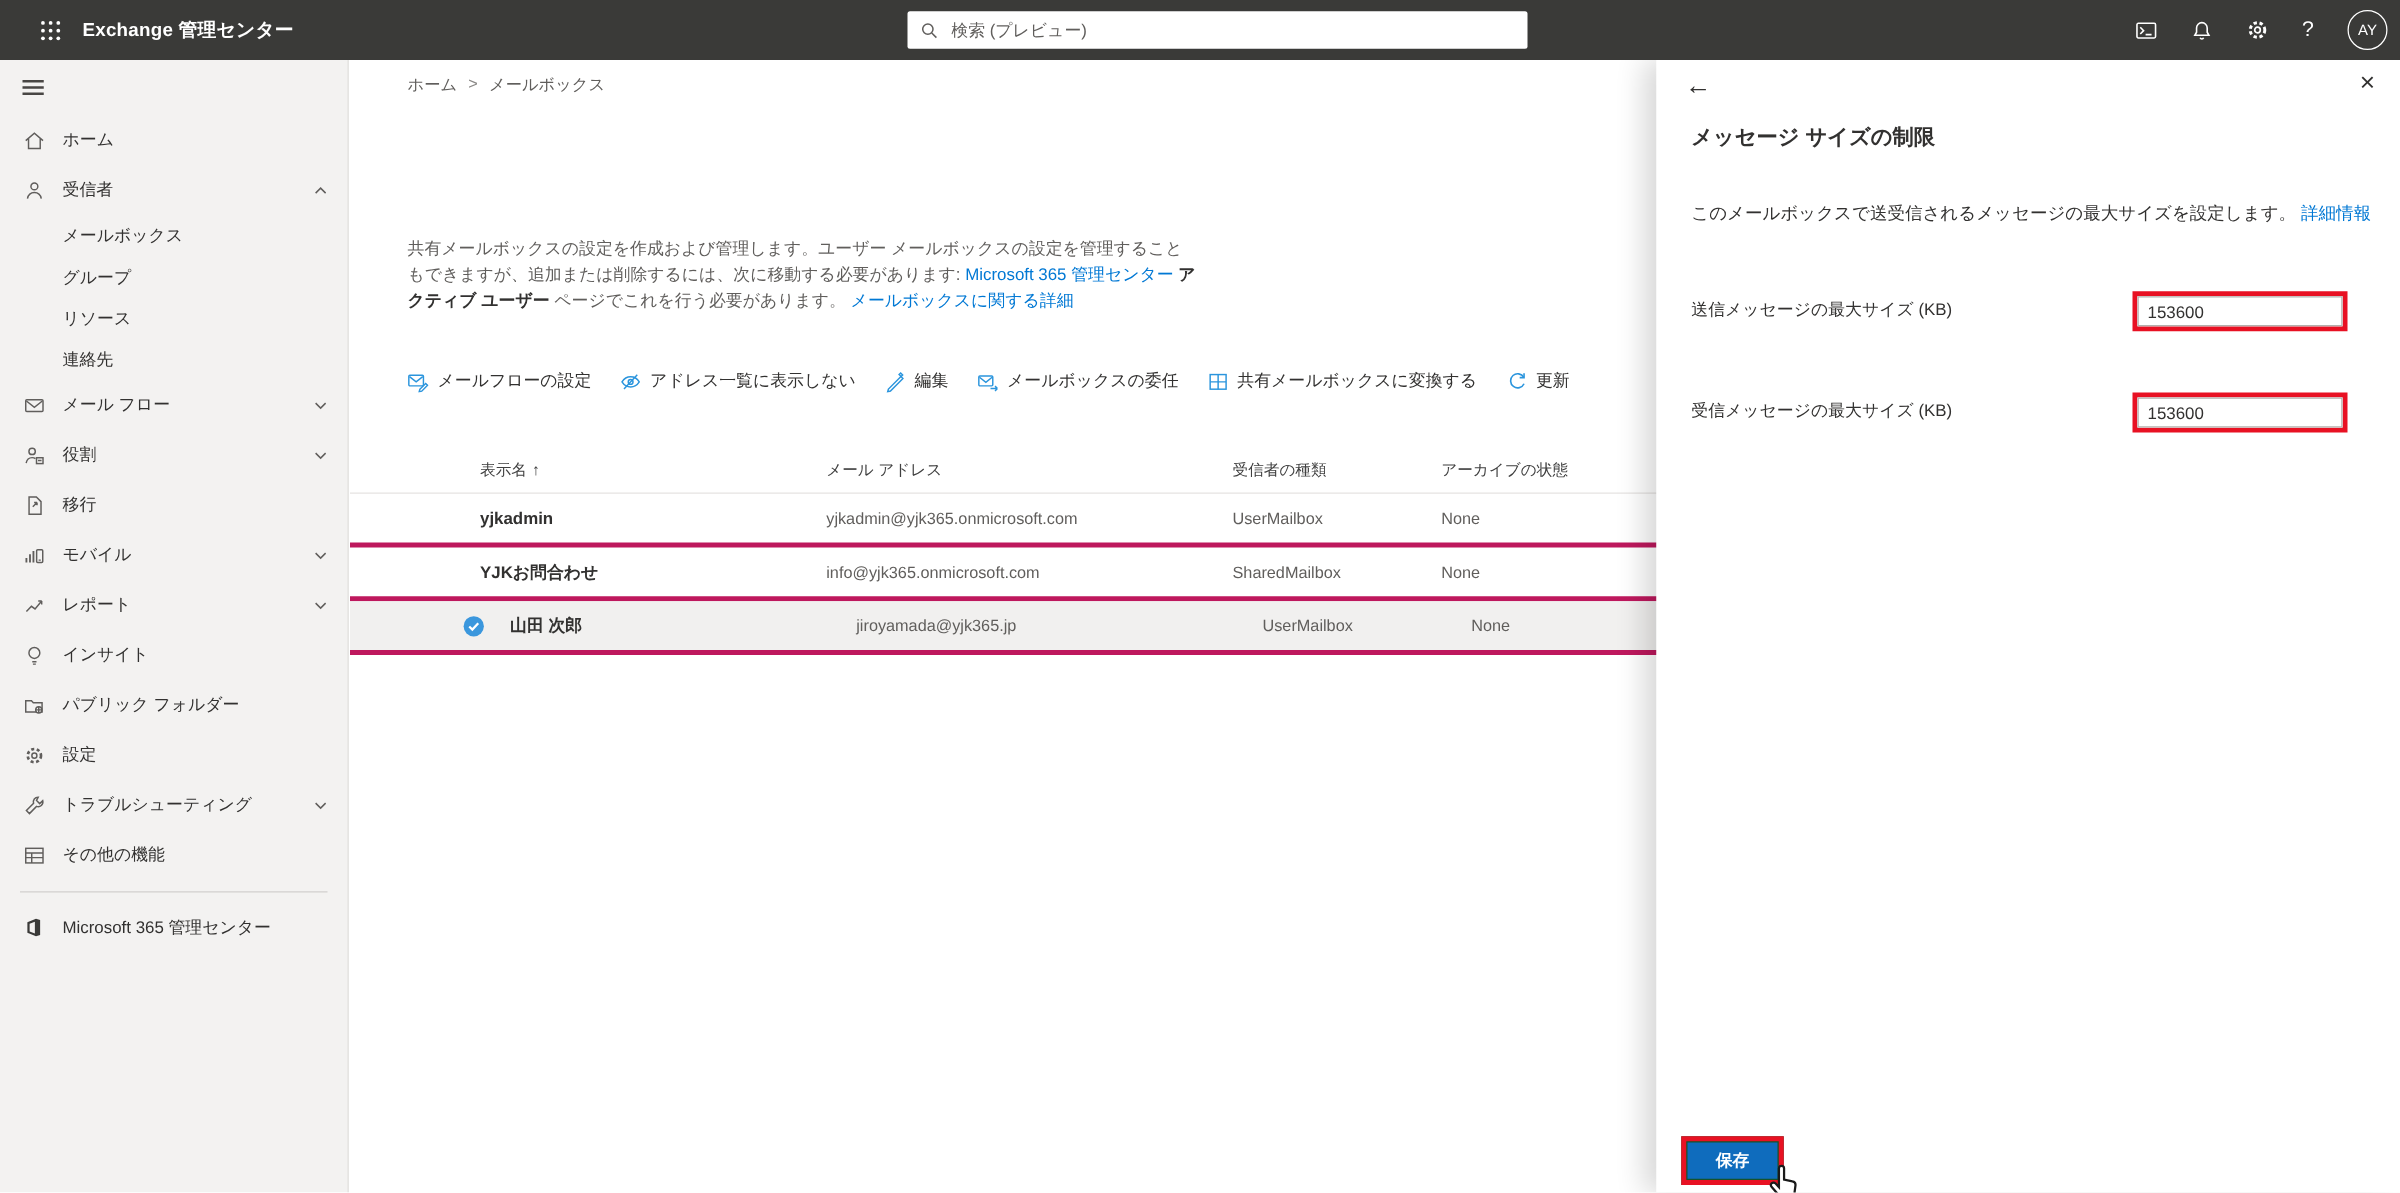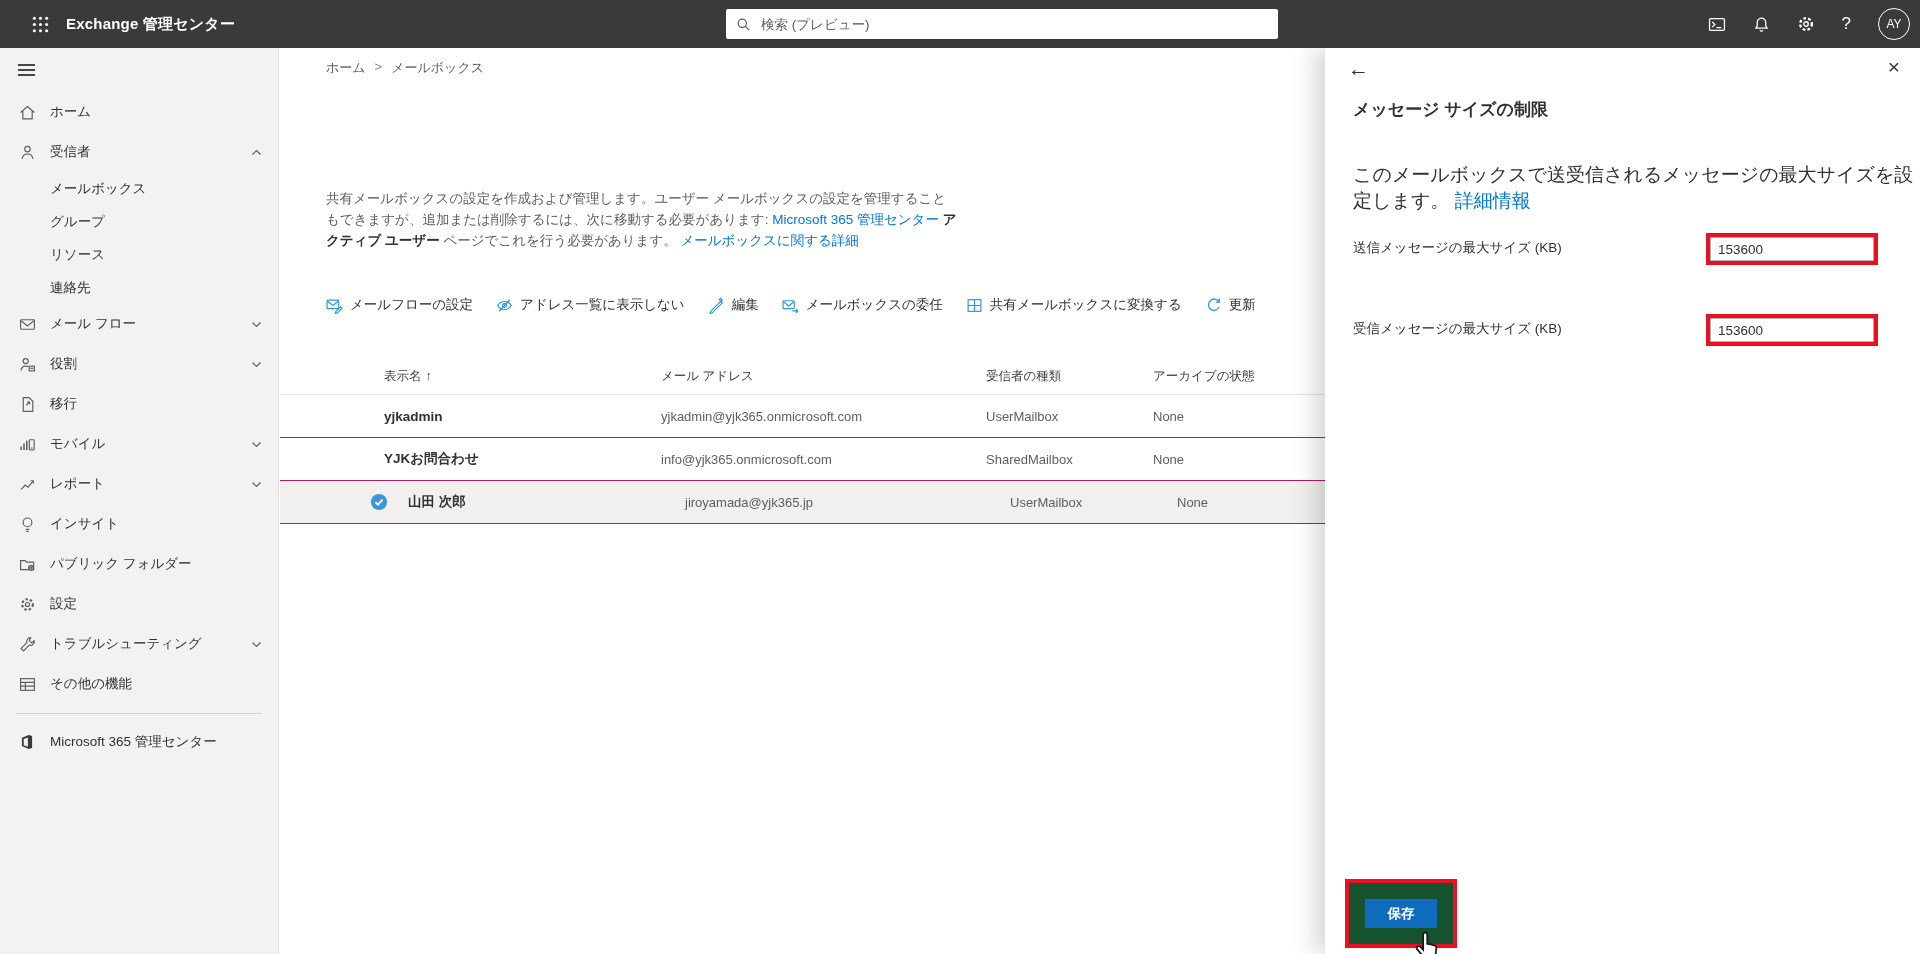--- a/index.html
+++ b/index.html
@@ -8,21 +8,21 @@
     width:1920px; height:954px; position:relative; overflow:hidden;
     font-family:"Liberation Sans","DejaVu Sans",sans-serif;
     background:#ffffff; color:#323130; font-size:13.5px;
   }
   svg { display:block; }
 
   
   .topbar { position:absolute; top:0; left:0; right:0; height:48px; background:#3a3a38; z-index:40; display:flex; align-items:center;padding-left:16px; }
   .waffle-btn { width:48px; height:48px; display:flex; align-items:center; justify-content:center; cursor:pointer; }
   .app-title { color:#fff; font-size:15px; font-weight:700; letter-spacing:.2px; margin-left:2px; }
-  .searchbox { position:absolute; left:726px; top:9px; width:552px; height:30px; background:#fff; border-radius:2px; display:flex; align-items:center; gap:8px; padding:0 10px; }
+  .searchbox { position:absolute; left:726px; top:9px; width:496px; height:30px; background:#fff; border-radius:2px; display:flex; align-items:center; gap:8px; padding:0 10px; }
   .searchbox input { border:none; outline:none; flex:1; font-size:13.5px; color:#323130; font-family:inherit; background:transparent; }
   .searchbox input::placeholder { color:#605e5c; }
   .top-icons { position:absolute; right:10px; top:0; height:48px; display:flex; align-items:center; gap:27px; }
   .top-icon-btn { cursor:pointer; display:flex; align-items:center; justify-content:center; }
   .help-glyph { color:#fff; font-size:17px; }
   .avatar { width:32px; height:32px; border-radius:50%; border:1px solid #fff; color:#fff; display:flex; align-items:center; justify-content:center; font-size:12px; cursor:pointer; }
 
   
   .sidebar { position:absolute; top:48px; left:0; width:279px; bottom:0; background:#f3f2f1; border-right:1px solid #e1dfdd; z-index:5; }
   .hamburger { height:44px; display:flex; align-items:center; padding-left:18px; cursor:pointer; }
@@ -40,39 +40,39 @@
   .breadcrumb .sep { color:#8a8886; }
   .page-title { position:absolute; left:46px; top:70px; font-size:26px; font-weight:600; color:#323130; }
   .page-desc { position:absolute; left:46px; top:126px; width:632px; font-size:13.5px; line-height:21px; color:#605e5c; }
   .page-desc a, .link { color:#0078d4; text-decoration:none; cursor:pointer; }
   .page-desc b { color:#323130; }
   .toolbar { position:absolute; left:46px; top:248px; display:flex; align-items:center; gap:23px; color:#323130; }
   .tool { display:flex; align-items:center; gap:7px; cursor:pointer; }
   .tool .ticon { color:#2b95dd; display:flex; }
 
   .table { position:absolute; left:0; right:0; top:311px; }
-  .trow { display:grid; grid-template-columns:46px 58px 277px 325px 167px 1fr; align-items:center; height:43px; border-bottom:1px solid #be185d; cursor:pointer; }
+  .trow { display:grid; grid-template-columns:46px 58px 277px 325px 167px 1fr; align-items:center; height:43px; border-bottom:4px solid #be185d; cursor:pointer; }
   .thead { height:36px; font-size:12.5px; color:#404040; border-bottom:1px solid #e6e4e2; cursor:default; }
   .cell-name { font-weight:700; color:#323130; }
   .cell { color:#605e5c; font-size:13px; }
   .row-selected { background:#f1f0ef;padding-left:24px; }
   .checkwrap { display:flex; justify-content:center; }
   .sort-arrow { margin-left:4px; }
 
   
   .panel { position:absolute; left:1325px; top:48px; right:0; bottom:0; background:#fff; box-shadow:-10px 0 22px rgba(0,0,0,.16); z-index:30; }
   .panel-back { position:absolute; left:23px; top:9px; font-size:21px; color:#323130; cursor:pointer; }
   .panel-close { position:absolute; right:20px; top:7px; font-size:21px; color:#323130; cursor:pointer; }
   .panel-title { position:absolute; left:28px; top:50px; font-size:17px; font-weight:700; color:#323130; }
-  .panel-desc { position:absolute; left:28px; top:114px; font-size:19px; color:#323130; }
+  .panel-desc { position:absolute; left:28px; top:114px; font-size:14px; color:#323130; }
   .pfield-label { position:absolute; left:28px; font-size:13.5px; color:#323130; }
   .red-box { position:absolute; border:4px solid #e81123; background:#fff; }
   .red-box input { display:block; width:164px; height:24px; border:1px solid #b3b0ad; outline:none; font-family:inherit; font-size:13.5px; color:#323130; padding:0 7px; }
   .panel-note { position:absolute; left:28px; top:369px; font-size:13.5px; color:#323130; width:540px; }
-  .save-redbox { position:absolute; left:20px; bottom:6px; border:4px solid #e81123; padding:16px; background:#14532d; }
+  .save-redbox { position:absolute; left:20px; bottom:6px; border:4px solid #e81123; padding:1px; background:#14532d; }
   .save-btn { display:block; width:72px; height:29px; background:#0f6cbd; color:#fff; border:none; font-family:inherit; font-size:13.5px; font-weight:700; cursor:pointer; }
   .hand-cursor { position:absolute; left:84px; bottom:-8px; z-index:2; }
 </style>
 </head>
 <body>
 
 <div class="topbar">
   <div class="waffle-btn">
     <svg width="17" height="17" viewBox="0 0 18 18">
       <g fill="#fff">

